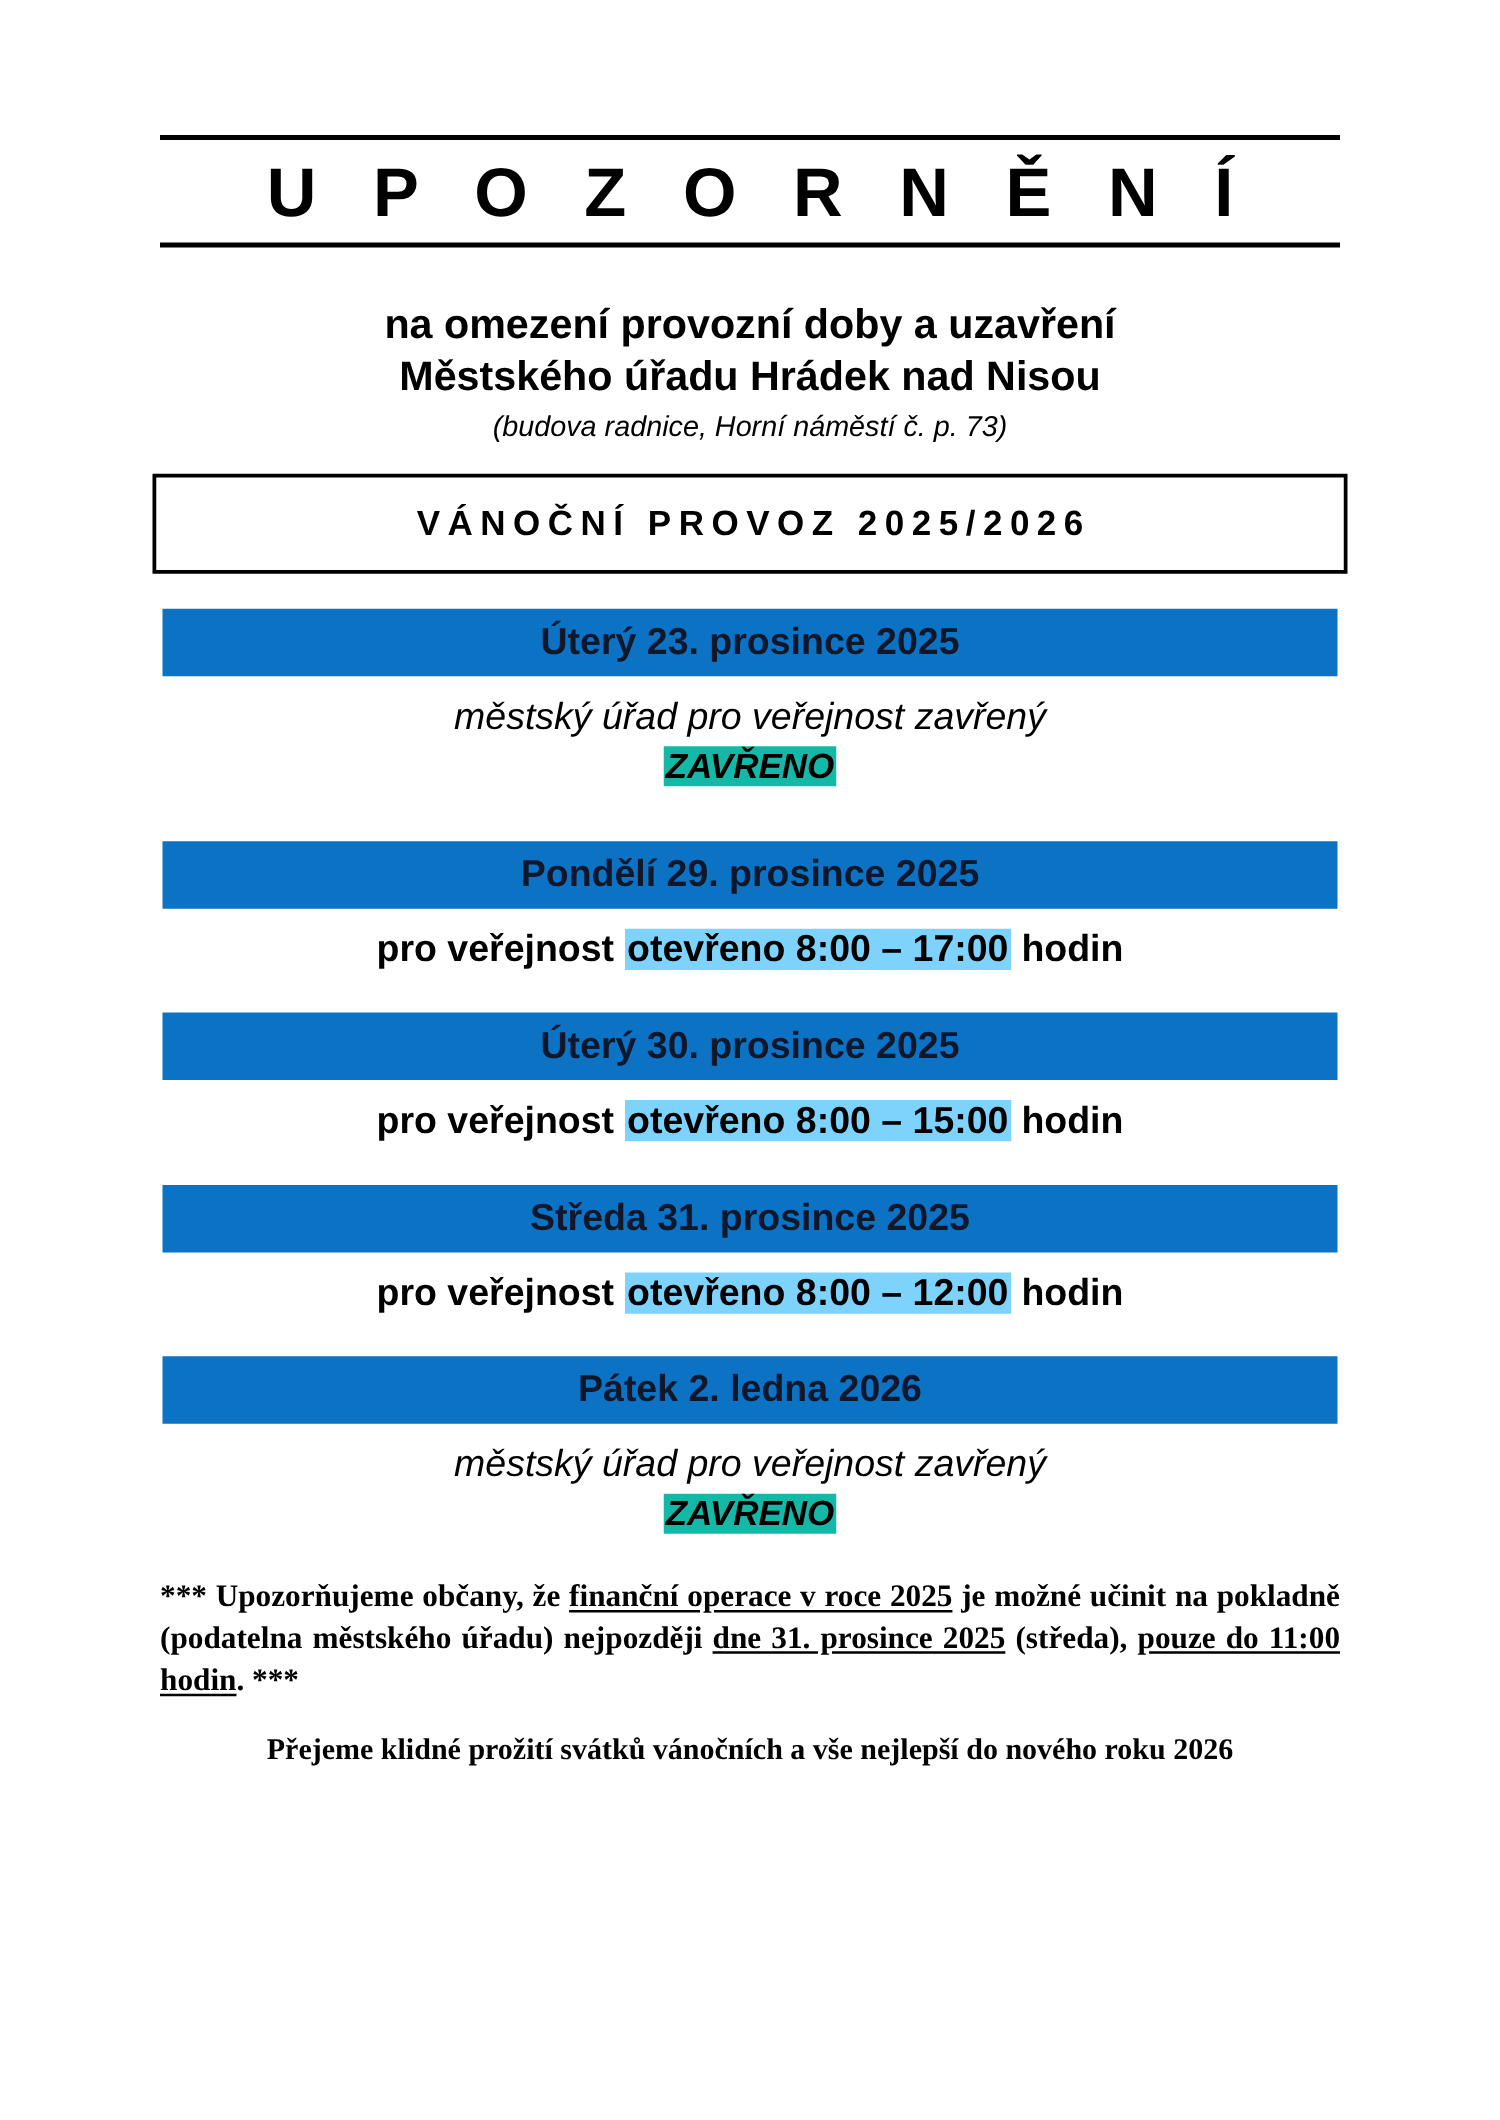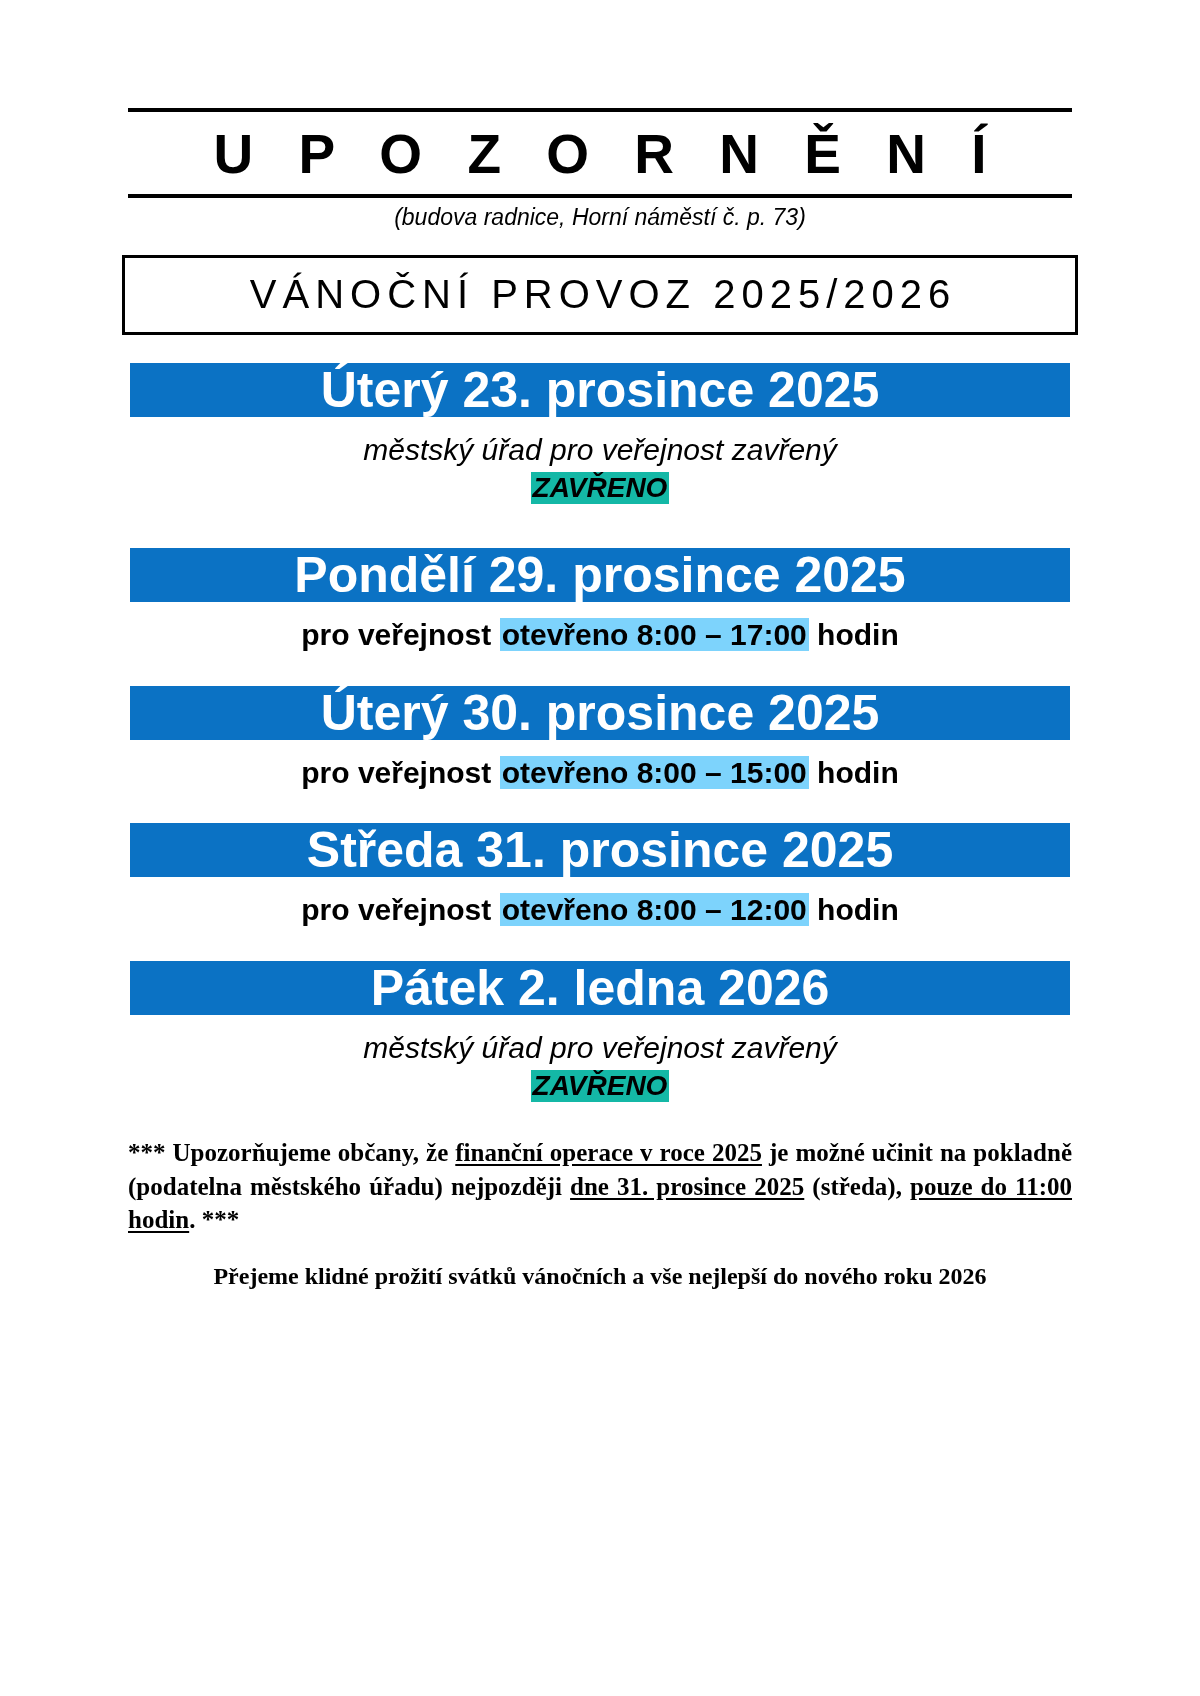--- a/index.html
+++ b/index.html
@@ -64,44 +64,44 @@
   
   .season-box {
     margin: 24px 122px 0 122px;
     border: 3px solid #000;
     height: 74px;
     display: flex;
     align-items: center;
     justify-content: center;
   }
   .season-title {
-    font-weight: 400;
-    font-size: 40px;
+    font-weight: 700;
+    font-size: 28px;
     letter-spacing: 6px;
     text-indent: 6px;
     white-space: nowrap;
   }
 
   
   .days { margin: 28px 0 0 0; }
 
   .day { margin: 0 0 0 0; }
 
   .day-bar {
     margin: 0 130px;
     background: #0b72c4;
     height: 54px;
     display: flex;
     align-items: center;
     justify-content: center;
   }
   .day-bar-text {
-    color: #ffffff;
-    font-weight: 700;
-    font-size: 50px;
+    color: #0f172a;
+    font-weight: 700;
+    font-size: 30px;
     line-height: 1;
     white-space: nowrap;
   }
 
   .day-info {
     text-align: center;
     margin: 14px 130px 0 130px;
   }
   .day-info .closed-line {
     font-style: italic;
@@ -165,20 +165,24 @@
 </style>
 </head>
 <body>
 
 <div class="page">
 
   <div class="title-block">
     <h1 class="doc-title">U P O Z O R N Ě N Í</h1>
   </div>
 
+  <div class="subtitle">
+    <span class="l1">na omezení provozní doby a uzavření</span>
+    <span class="l2">Městského úřadu Hrádek nad Nisou</span>
+  </div>
   <div class="subnote">(budova radnice, Horní náměstí č. p. 73)</div>
 
   <div class="season-box">
     <div class="season-title">VÁNOČNÍ PROVOZ 2025/2026</div>
   </div>
 
   <div class="days">
 
     <div class="day">
       <div class="day-bar">

